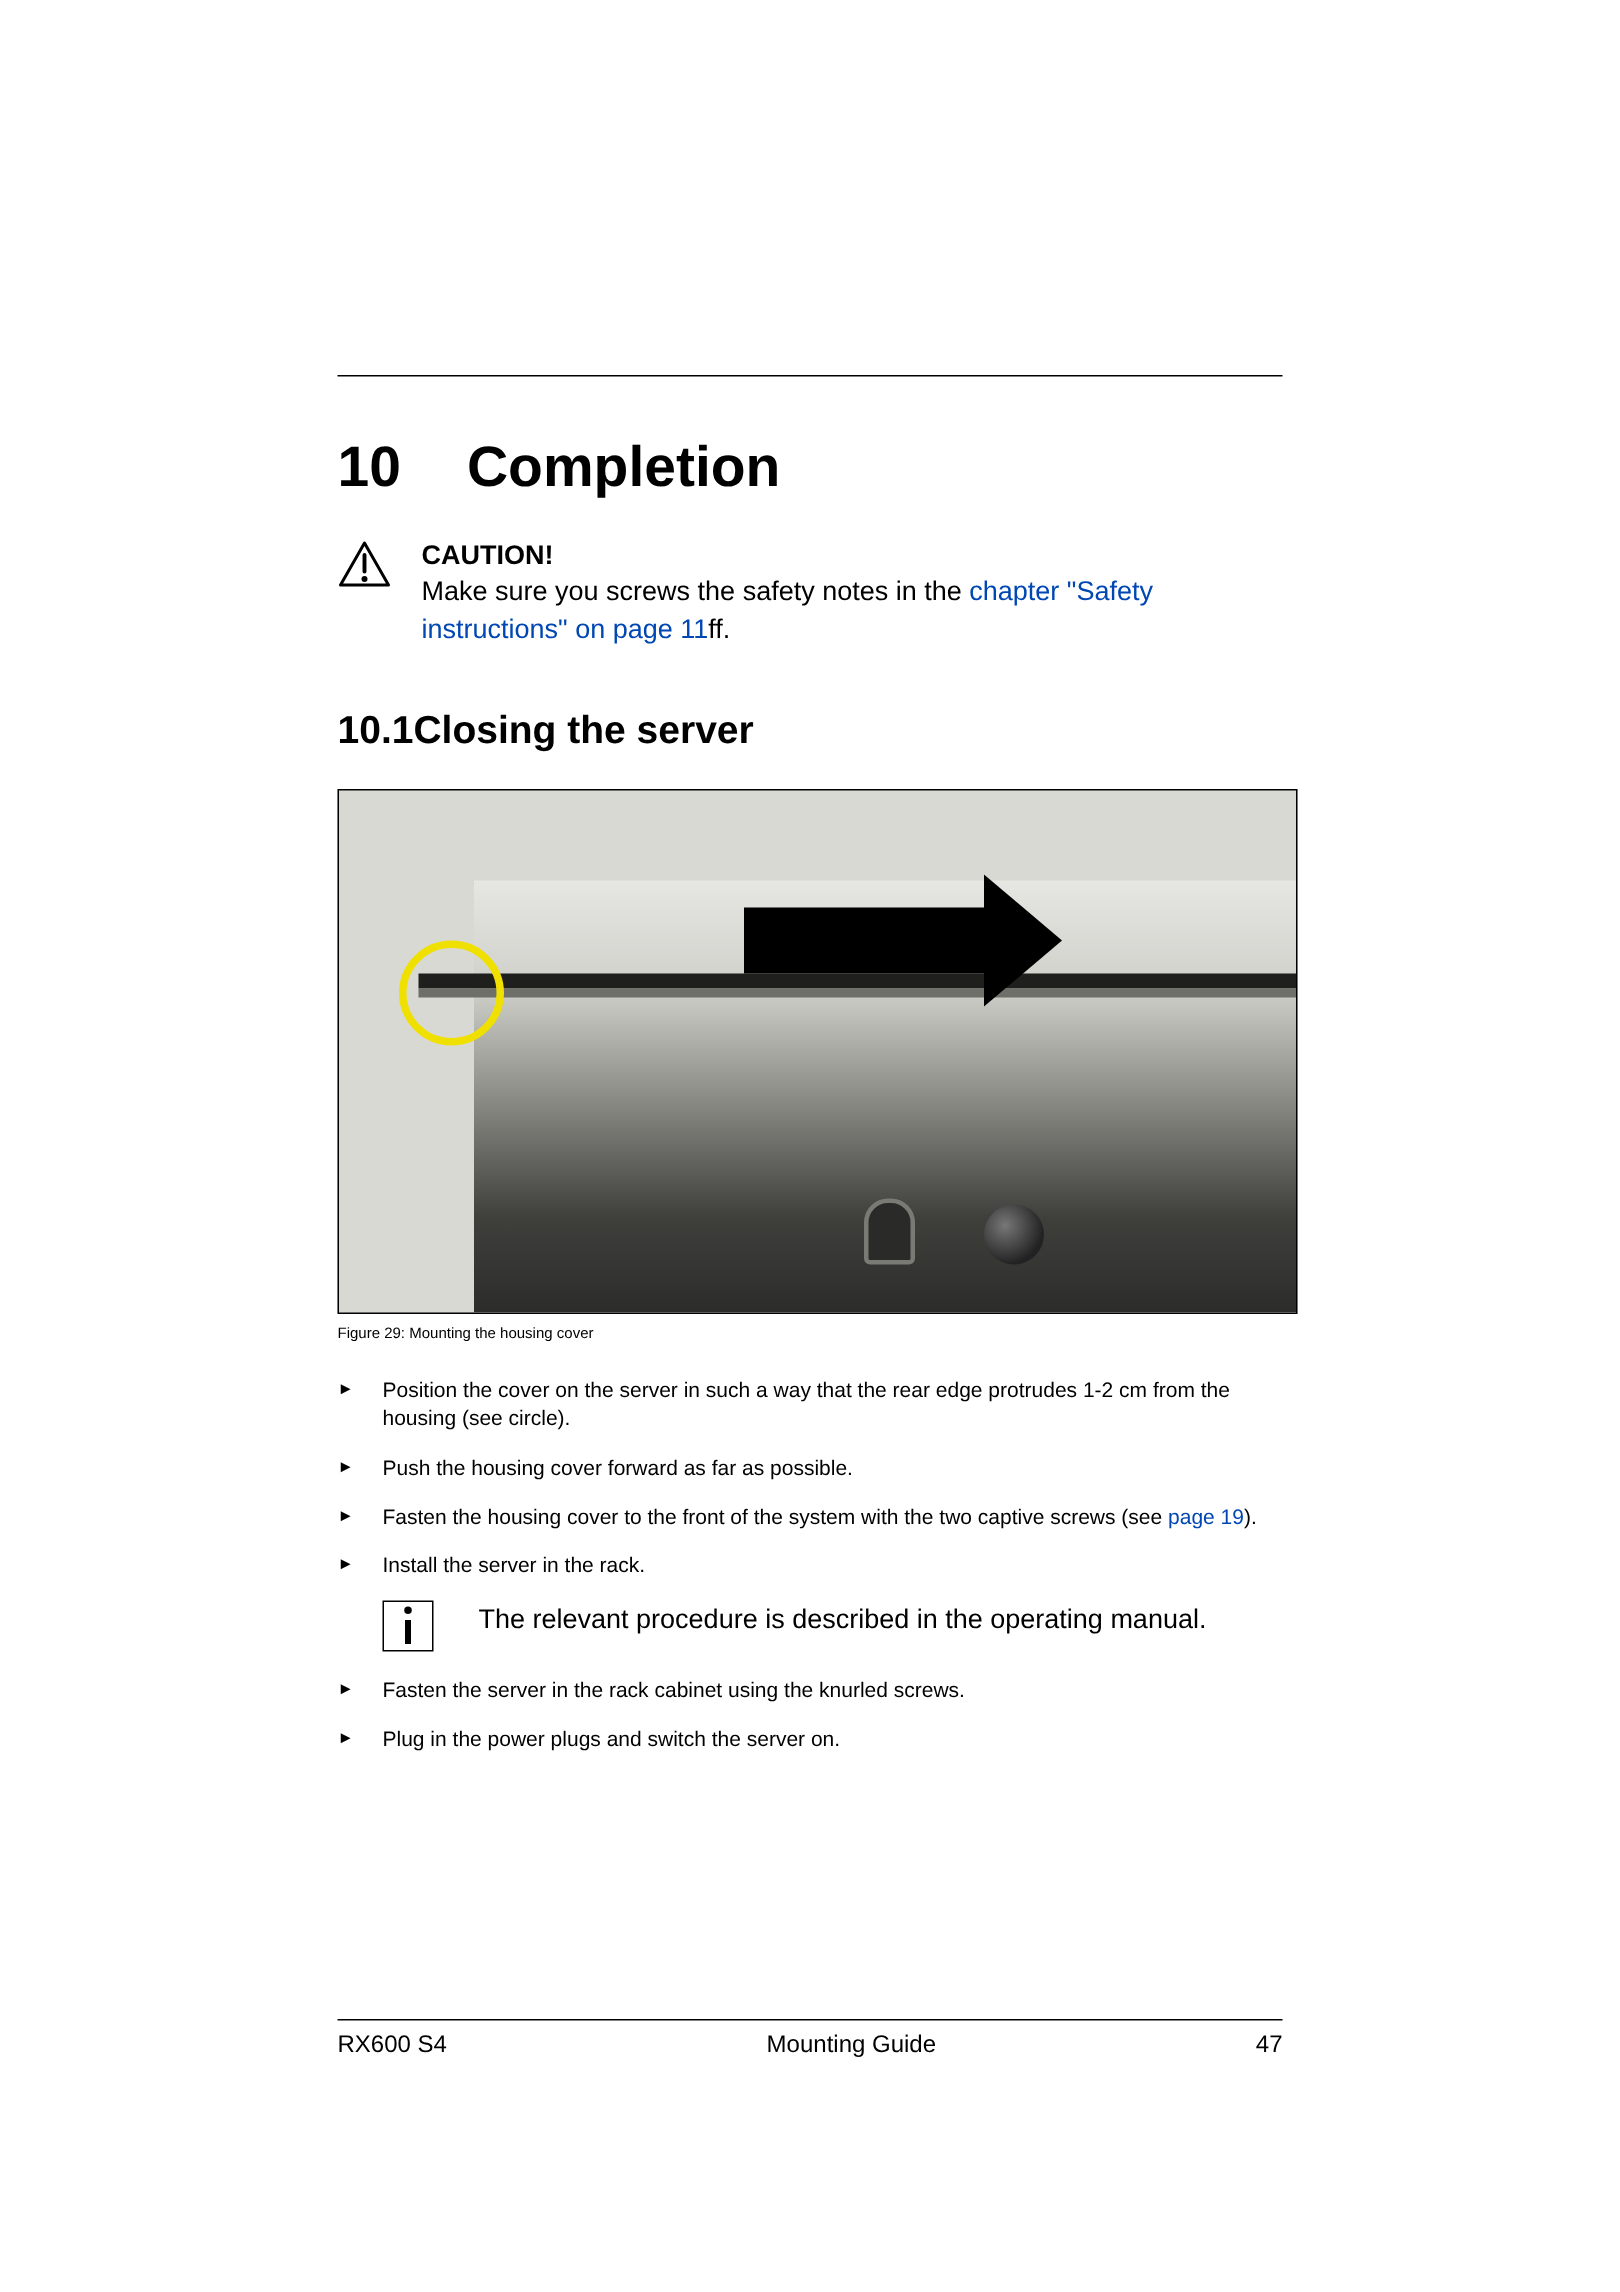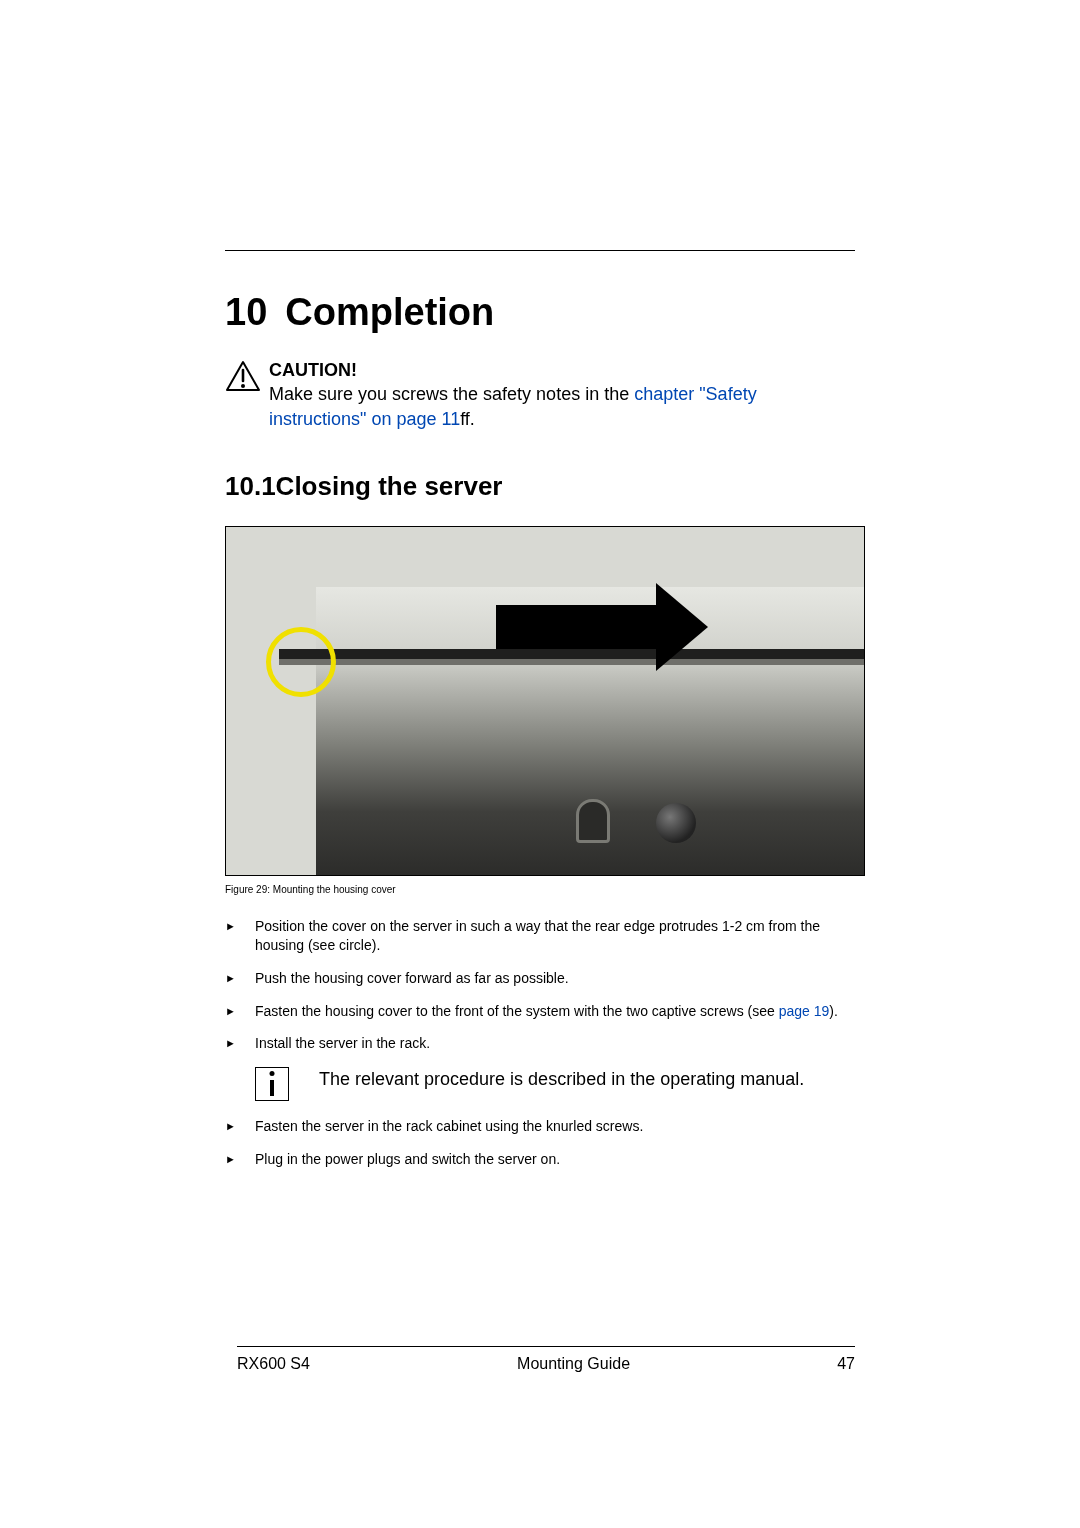--- a/index.html
+++ b/index.html
@@ -17,25 +17,25 @@
   .top-rule {
     border: none;
     border-top: 1.5px solid #000;
     margin-bottom: 40px;
   }
   .chapter-heading {
     font-size: 38px;
     font-weight: bold;
     margin-bottom: 24px;
   }
-  .chapter-num { display: inline-block; margin-right: 18px; }
+  .chapter-num { display: inline-block; margin-right: 44px; }
   .caution-block {
     display: flex;
     align-items: flex-start;
-    gap: 8px;
+    gap: 20px;
     margin-bottom: 40px;
     font-size: 18px;
     line-height: 1.35;
   }
   .caution-icon {
     flex: 0 0 auto;
     margin-top: 2px;
   }
   .caution-title { font-weight: bold; }
   .link { color: #0047b3; }
@@ -150,21 +150,20 @@
   }
   .info-icon-stem {
     position: absolute;
     top: 12px; left: 50%; transform: translateX(-50%);
     width: 4px; height: 16px; background: #000;
   }
   .footer {
     position: absolute;
     left: 225px; right: 225px;
     bottom: 155px;
-    margin-left: 12px;
   }
   .footer-rule {
     border: none;
     border-top: 1.2px solid #000;
     margin-bottom: 8px;
   }
   .footer-row {
     display: flex;
     justify-content: space-between;
     font-size: 16px;

